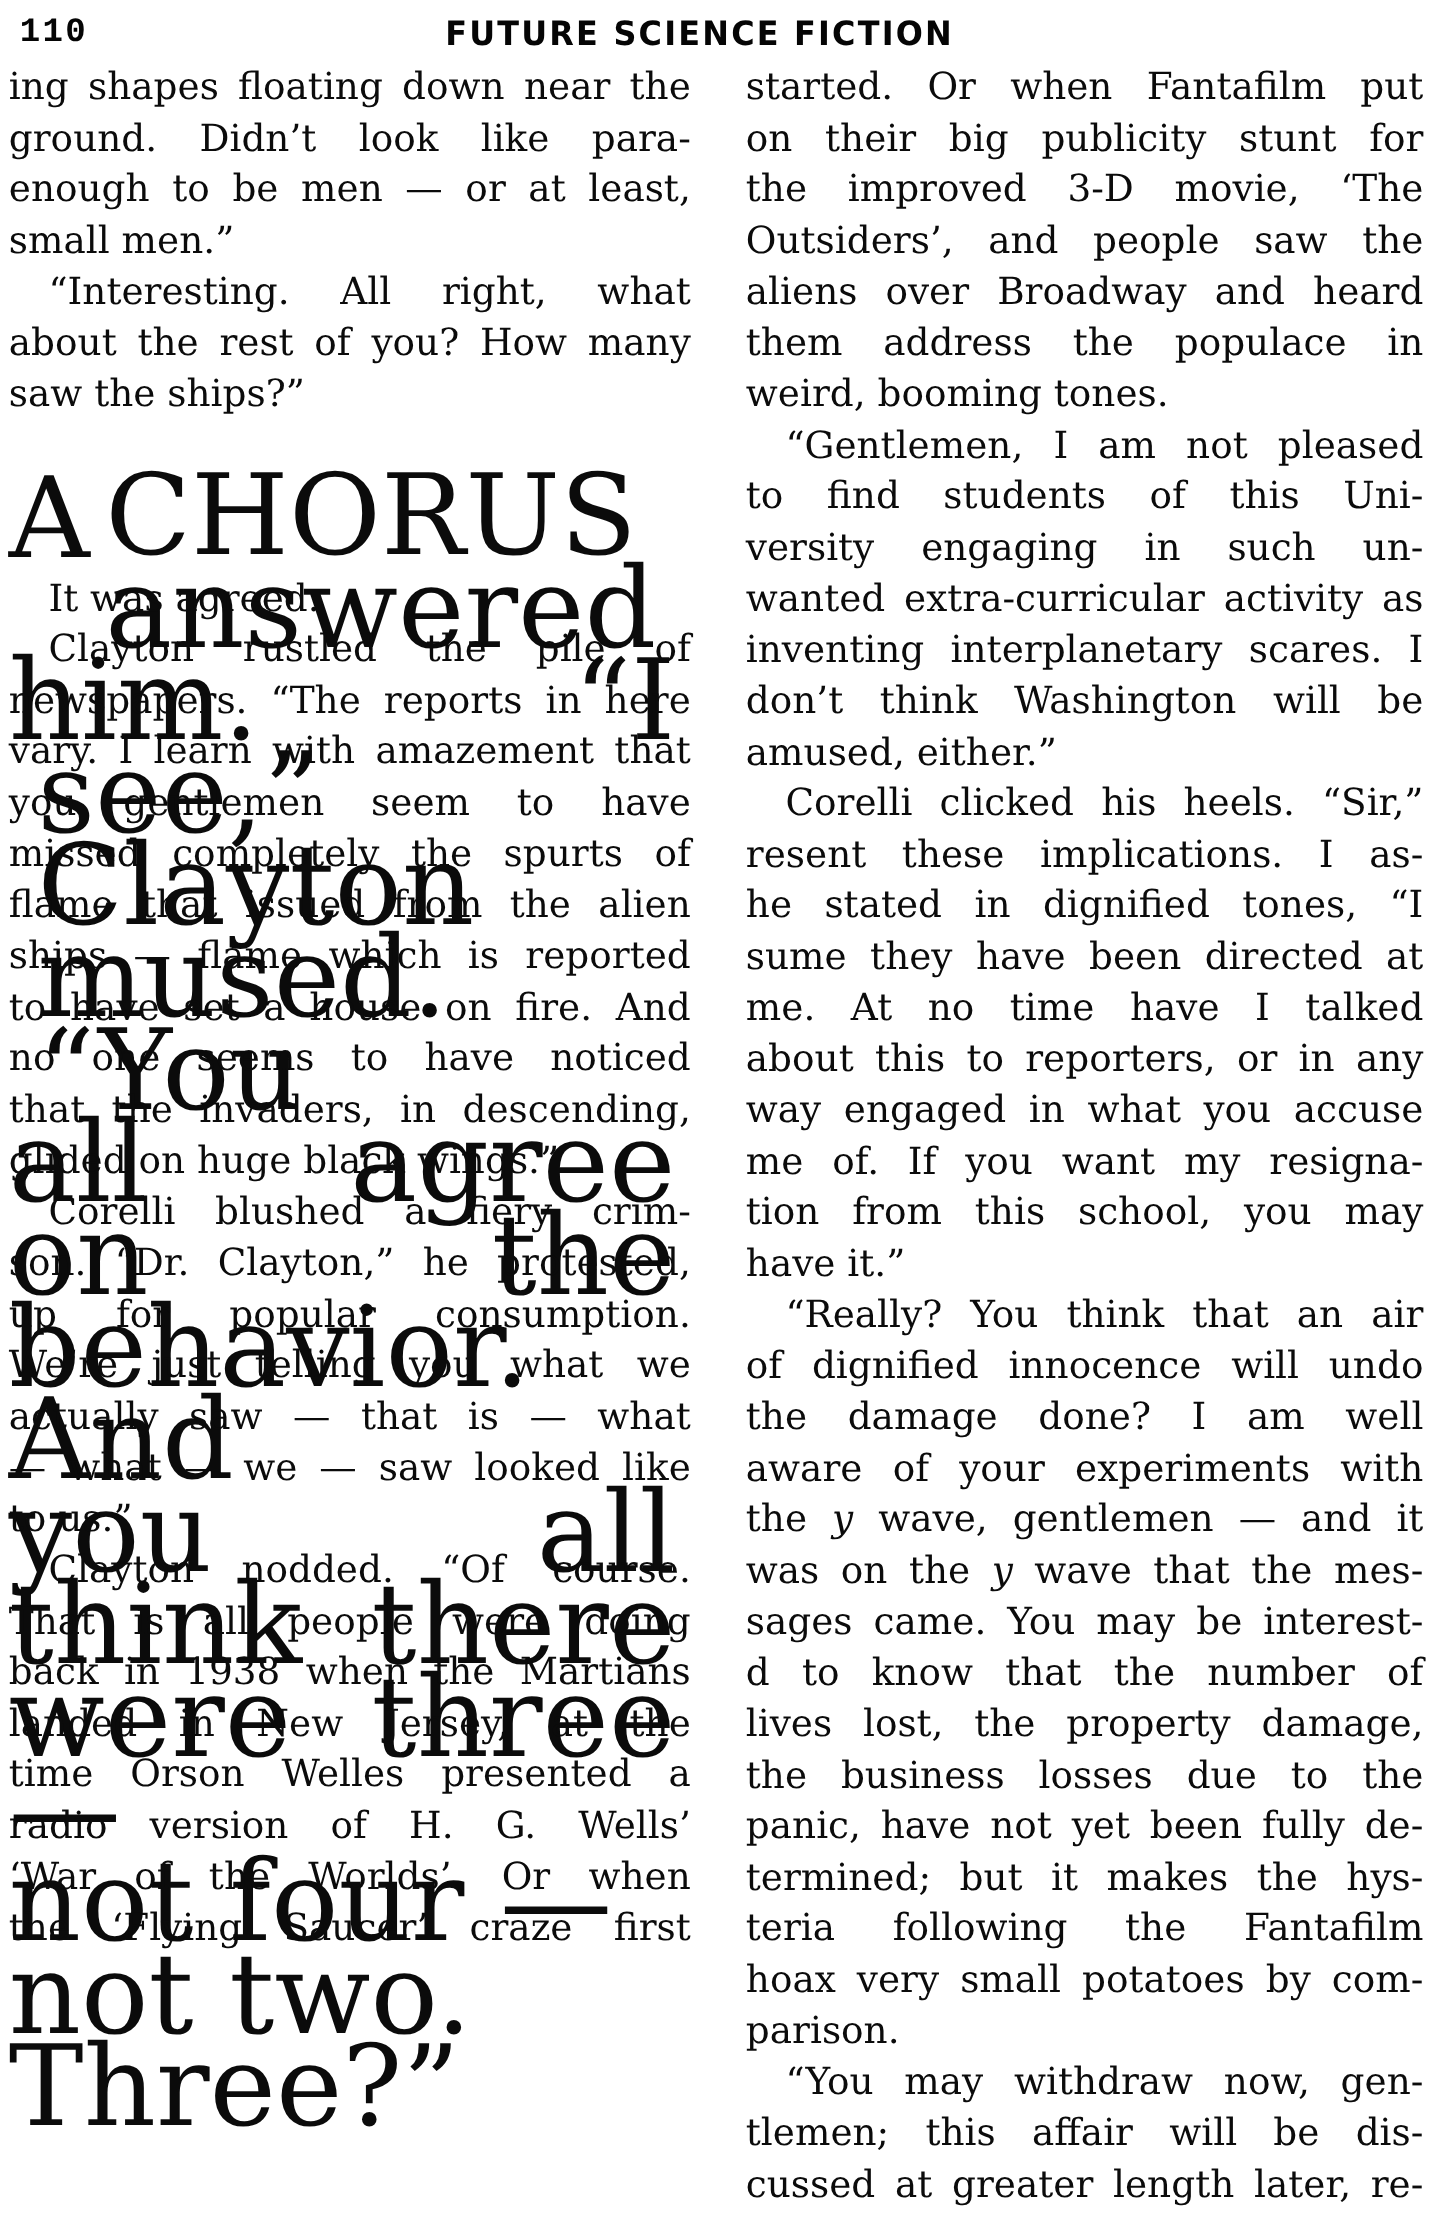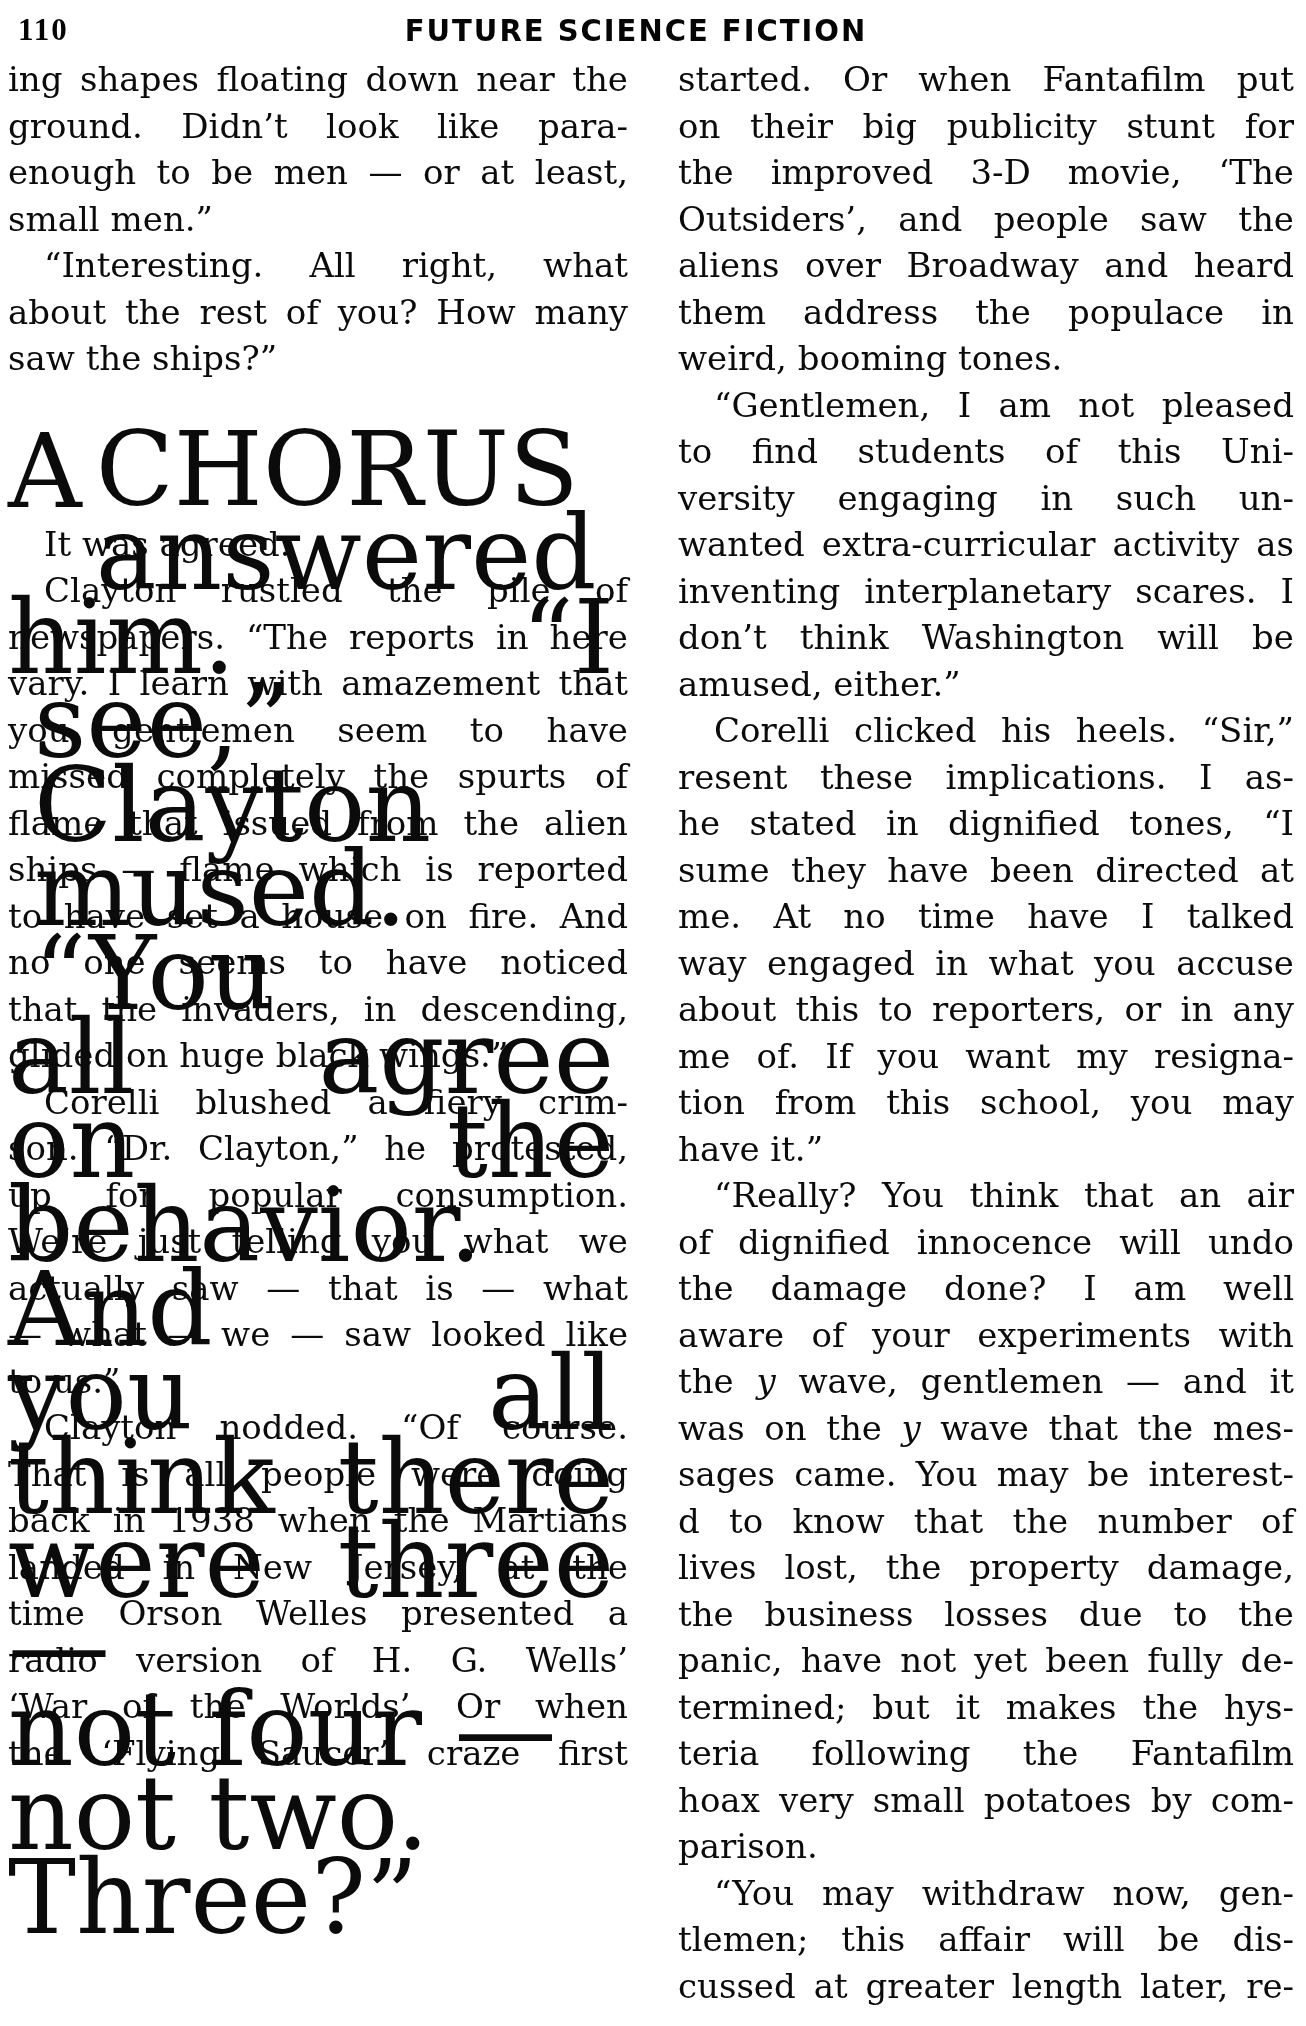--- a/index.html
+++ b/index.html
@@ -11,21 +11,21 @@
   }
   .page{
     position:relative;
     width:1306px;height:2026px;
     background:#ffffff;
     color:#0b0b0b;
     overflow:hidden;
   }
   .page-number{
     position:absolute;left:18px;top:12px;
-    font-family:Liberation Serif, serif;
+    font-family:Liberation Mono, monospace;
     font-weight:bold;font-size:31px;letter-spacing:2px;
     color:#050505;
   }
   .header-title-wrap{
     position:absolute;left:0;top:13px;width:1240px;
     text-align:center;
     margin-left:16px;
   }
   .header-title{
     font-family:"DejaVu Sans", sans-serif;
@@ -139,22 +139,22 @@
         <div class="line just">inventing interplanetary scares. I</div>
         <div class="line just">don’t think Washington will be</div>
         <div class="line">amused, either.”</div>
       </div>
       <div class="para indent">
         <div class="line just first">Corelli clicked his heels. “Sir,”</div>
         <div class="line just">resent these implications. I as-</div>
         <div class="line just">he stated in dignified tones, “I</div>
         <div class="line just">sume they have been directed at</div>
         <div class="line just">me. At no time have I talked</div>
+        <div class="line just">about this to reporters, or in any</div>
         <div class="line just">way engaged in what you accuse</div>
-        <div class="line just">about this to reporters, or in any</div>
         <div class="line just">me of. If you want my resigna-</div>
         <div class="line just">tion from this school, you may</div>
         <div class="line">have it.”</div>
       </div>
       <div class="para indent">
         <div class="line just first">“Really? You think that an air</div>
         <div class="line just">of dignified innocence will undo</div>
         <div class="line just">the damage done? I am well</div>
         <div class="line just">aware of your experiments with</div>
         <div class="line just"><span>the </span><i>y</i><span> wave, gentlemen — and it</span></div>

